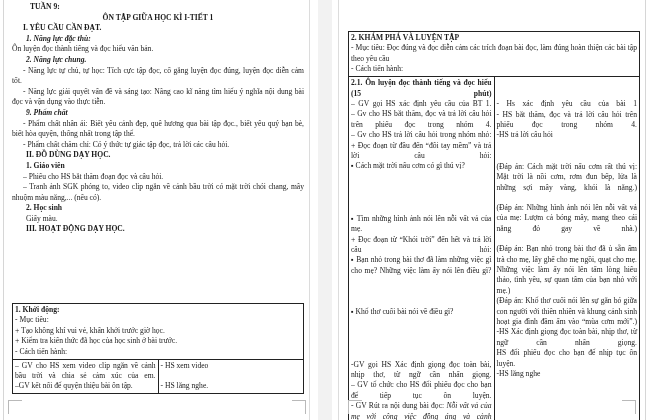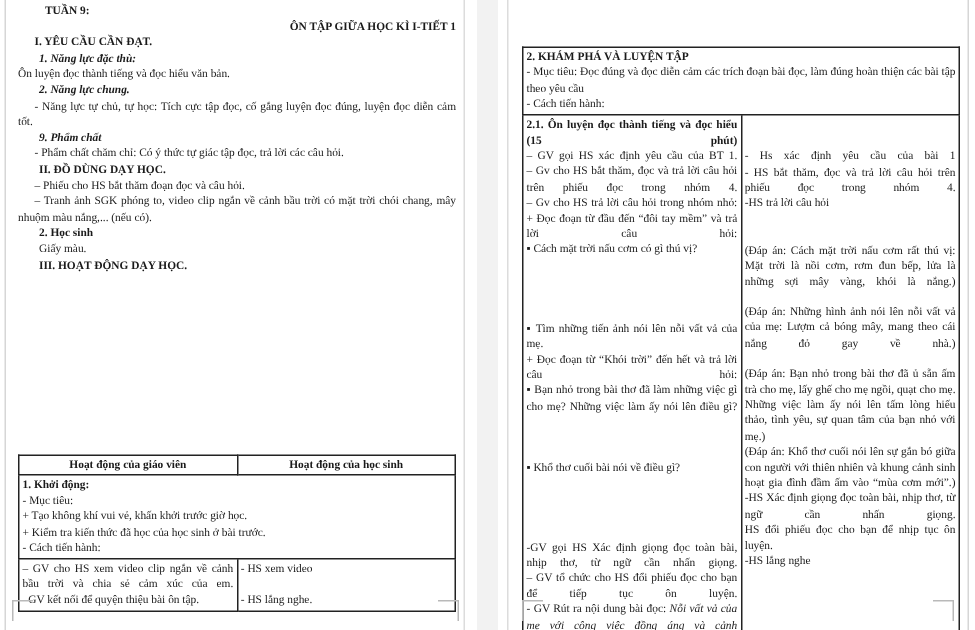--- a/index.html
+++ b/index.html
@@ -63,21 +63,21 @@
     font-size: 7.6px;
     line-height: 10.6px;
     text-align: justify;
     box-sizing: border-box;
     
     filter: blur(.12px);
   }
 
   p { margin: 0; }
   .ind   { text-indent: 11px; }
-  .ctr   { text-align: right; }
+  .ctr   { text-align: center; }
   .b     { font-weight: bold; }
   .i     { font-style: italic; }
   .bi    { font-weight: bold; font-style: italic; }
 
   
   table.act {
     width: 100%;
     border-collapse: collapse;
     table-layout: fixed;
     font-size: 7.6px;
@@ -115,37 +115,36 @@
     <div class="edge-line edge-left-inner"></div>
 
     <div class="body-text" style="top:2px;">
       <p class="b" style="text-indent:18px">TUẦN 9:</p>
       <p class="b ctr">ÔN TẬP GIỮA HỌC KÌ I-TIẾT 1</p>
       <p class="b" style="text-indent:11px">I. YÊU CẦU CẦN ĐẠT.</p>
       <p class="bi" style="text-indent:14px">1. Năng lực đặc thù:</p>
       <p>Ôn luyện đọc thành tiếng và đọc hiểu văn bản.</p>
       <p class="bi" style="text-indent:14px">2. Năng lực chung.</p>
       <p class="ind">- Năng lực tự chủ, tự học: Tích cực tập đọc, cố gắng luyện đọc đúng, luyện đọc diễn cảm tốt.</p>
+      <p class="ind">- Năng lực giải quyết vấn đề và sáng tạo: Nâng cao kĩ năng tìm hiểu ý nghĩa nội dung bài đọc và vận dụng vào thực tiễn.</p>
       <p class="bi" style="text-indent:14px">9. Phẩm chất</p>
+      <p class="ind">- Phẩm chất nhân ái: Biết yêu cảnh đẹp, quê hương qua bài tập đọc., biết yêu quý bạn bè, biết hòa quyện, thống nhất trong tập thể.</p>
       <p class="ind">- Phẩm chất chăm chỉ: Có ý thức tự giác tập đọc, trả lời các câu hỏi.</p>
       <p class="b" style="text-indent:14px">II. ĐỒ DÙNG DẠY HỌC.</p>
+      <p class="b" style="text-indent:14px">1. Giáo viên</p>
       <p class="ind">– Phiếu cho HS bắt thăm đoạn đọc và câu hỏi.</p>
       <p class="ind">– Tranh ảnh SGK phóng to, video clip ngắn về cảnh bầu trời có mặt trời chói chang, mây nhuộm màu nắng,... (nếu có).</p>
       <p class="b" style="text-indent:14px">2. Học sinh</p>
       <p style="text-indent:14px">Giấy màu.</p>
       <p class="b" style="text-indent:14px">III. HOẠT ĐỘNG DẠY HỌC.</p>
     </div>
 
     <div class="tbl-wrap" style="position:absolute; top:303px; left:0; right:0;">
       <table class="act left">
         <tbody>
-            <tr>
-          <th class="col-a">Hoạt động của giáo viên</th>
-          <th class="col-b">Hoạt động của học sinh</th>
-        </tr>
         <tr>
           <td colspan="2">
             <p class="b">1. Khởi động:</p>
             <p>- Mục tiêu:</p>
             <p>+ Tạo không khí vui vẻ, khấn khởi trước giờ học.</p>
             <p>+ Kiểm tra kiến thức đã học của học sinh ở bài trước.</p>
             <p>- Cách tiến hành:</p>
           </td>
         </tr>
         <tr>
@@ -184,21 +183,21 @@
         </tr>
 
         <tr>
           <td class="col-a">
             <p class="b just-all">2.1. Ôn luyện đọc thành tiếng và đọc hiểu (15 phút)</p>
             <p class="just-all">– GV gọi HS xác định yêu cầu của BT 1.</p>
             <p class="just-all">– Gv cho HS bắt thăm, đọc và trả lời câu hỏi trên phiếu đọc trong nhóm 4.</p>
             <p class="just-all">– Gv cho HS trả lời câu hỏi trong nhóm nhỏ:</p>
             <p class="just-all">+ Đọc đoạn từ đầu đến “đôi tay mềm” và trả lời câu hỏi:</p>
             <p>▪ Cách mặt trời nấu cơm có gì thú vị?</p>
-            <p style="margin-top:42px">▪ Tìm những tiến ảnh nói lên nỗi vất vả của mẹ.</p>
+            <p style="margin-top:42px">▪ Tìm những hình ảnh nói lên nỗi vất vả của mẹ.</p>
             <p class="just-all">+ Đọc đoạn từ “Khói trời” đến hết và trả lời câu hỏi:</p>
             <p class="just-all">▪ Bạn nhỏ trong bài thơ đã làm những việc gì cho mẹ? Những việc làm ấy nói lên điều gì?</p>
             <p style="margin-top:31px">▪ Khổ thơ cuối bài nói về điều gì?</p>
             <p style="margin-top:42px" class="just-all">-GV gọi HS Xác định giọng đọc toàn bài, nhịp thơ, từ ngữ cần nhấn giọng.</p>
             <p class="just-all">– GV tổ chức cho HS đổi phiếu đọc cho bạn để tiếp tục ôn luyện.</p>
             <p class="just-all"><span>- GV Rút ra nội dung bài đọc: </span><span class="i">Nỗi vất vả của mẹ với công việc đồng áng và cảnh</span></p>
           </td>
 
           <td class="col-b">
             <p style="margin-top:21px" class="just-all">- Hs xác định yêu cầu của bài 1</p>

